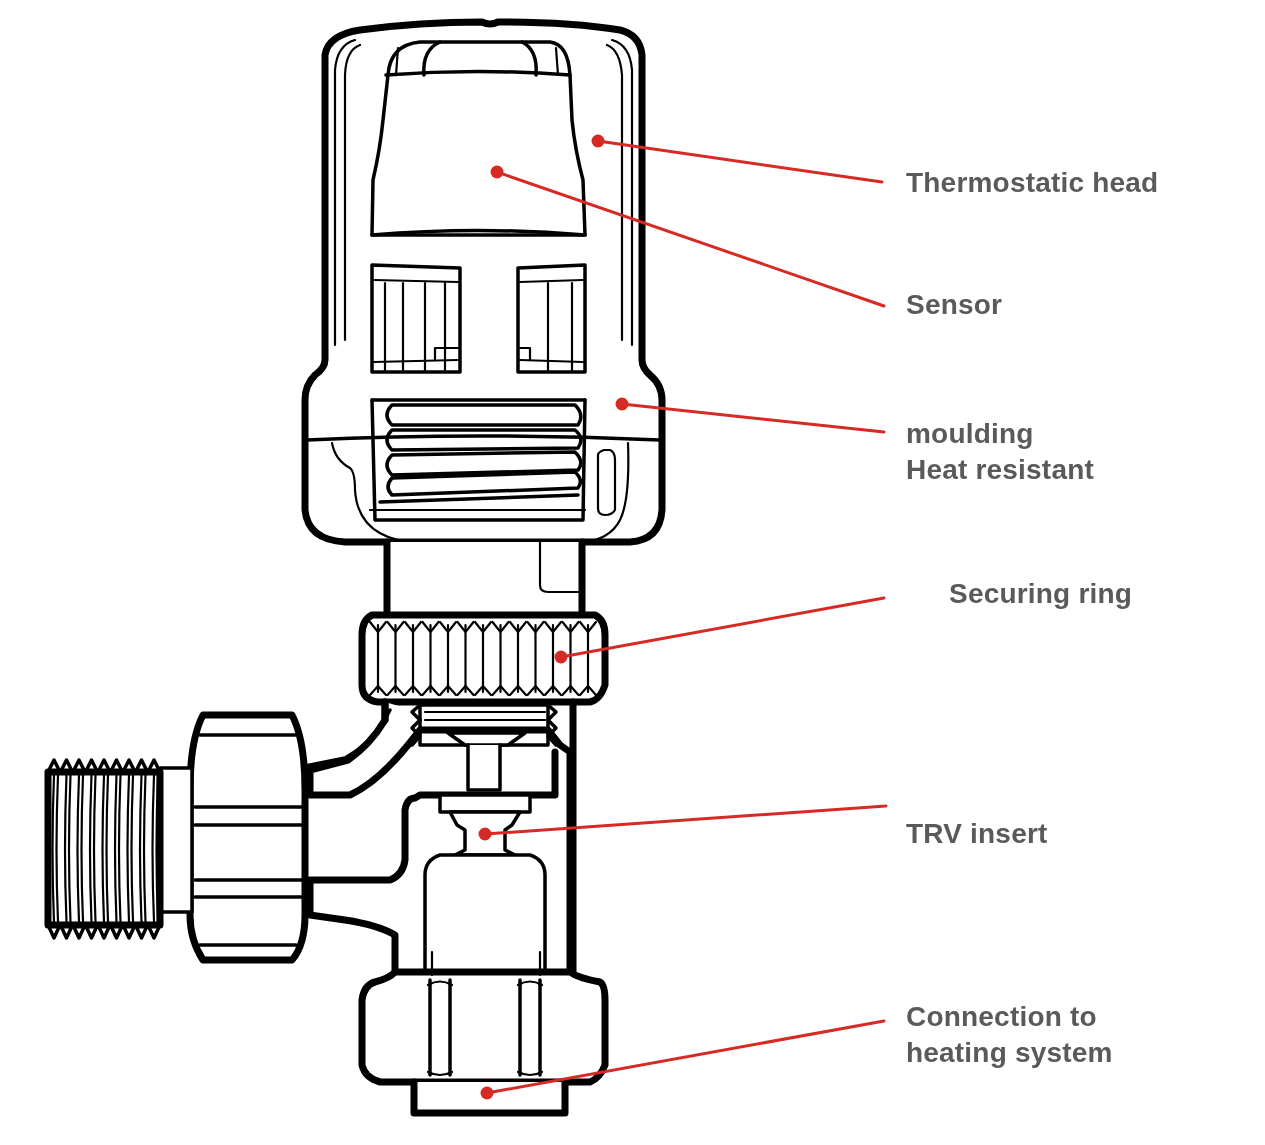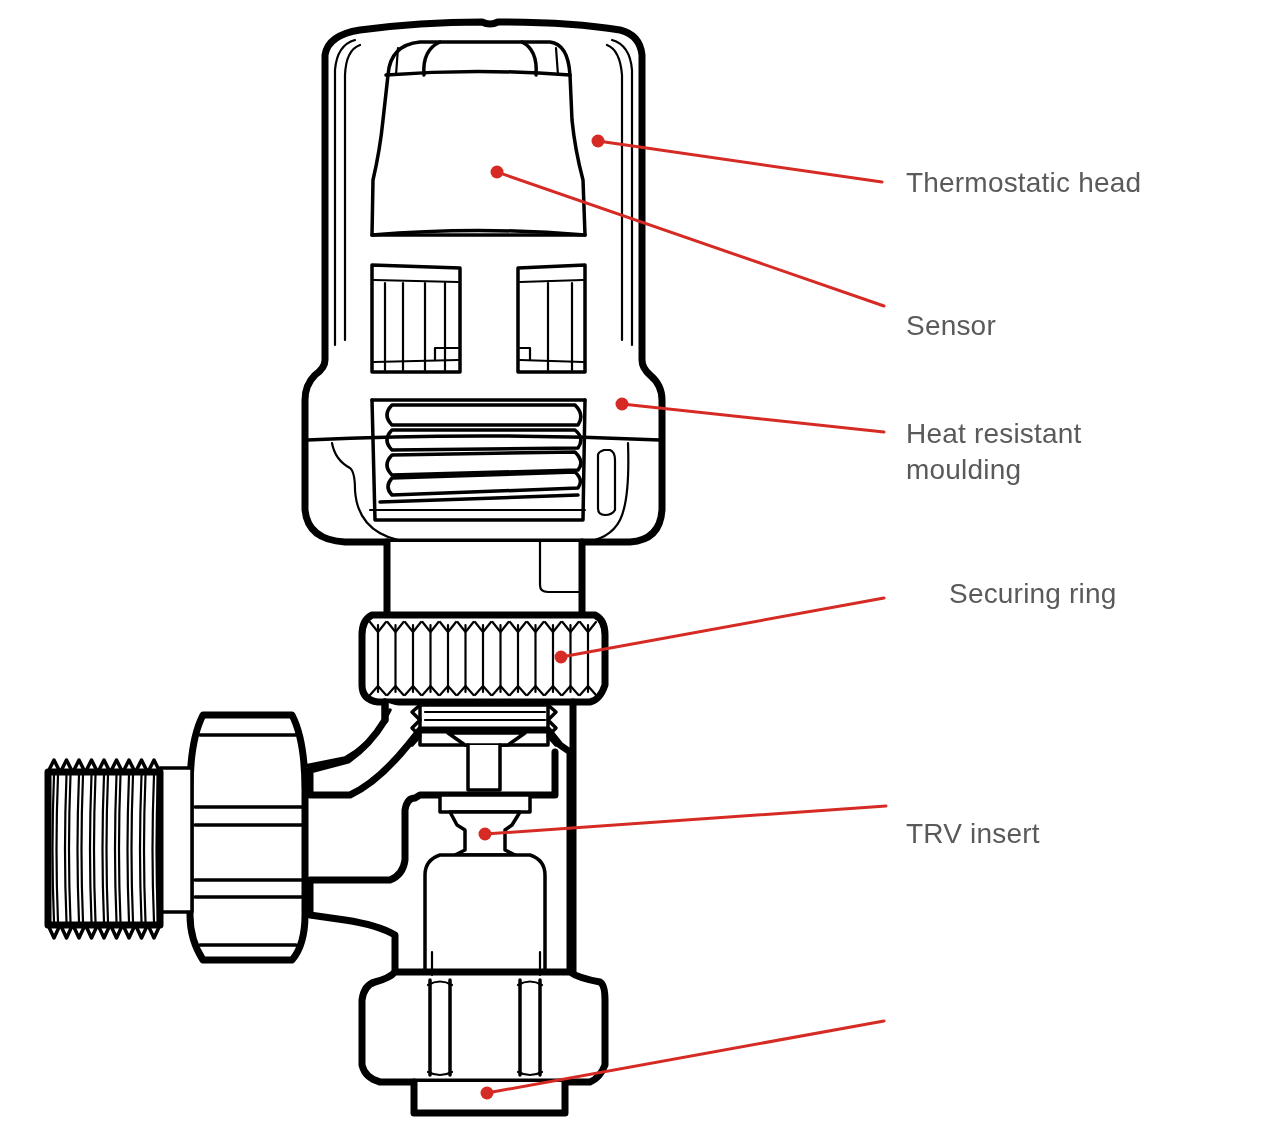--- a/index.html
+++ b/index.html
@@ -2,21 +2,21 @@
 <html><head>
 <meta charset="utf-8">
 <style>
   html, body { margin:0; padding:0; background:#ffffff; }
   body { width:1265px; height:1145px; position:relative; overflow:hidden; font-family:"Liberation Sans", sans-serif; }
   #diagram { position:absolute; left:0; top:0; width:1265px; height:1145px; }
   .ol { fill:none; stroke:#000; stroke-width:7; stroke-linejoin:round; stroke-linecap:round; }
   .il { fill:none; stroke:#000; stroke-width:3.5; stroke-linejoin:round; stroke-linecap:round; }
   .thin { fill:none; stroke:#000; stroke-width:2.2; stroke-linejoin:round; stroke-linecap:round; }
   .wf { fill:#fff; }
-  .label { position:absolute; color:#5a5a5a; font-size:28px; font-weight:normal; line-height:36px; white-space:nowrap; letter-spacing:0.2px; }
+  .label { position:absolute; color:#5a5a5a; font-size:28px; font-weight:bold; line-height:36px; white-space:nowrap; letter-spacing:0.2px; }
 </style>
 </head>
 <body>
 
 <svg id="diagram" viewBox="0 0 1265 1145" xmlns="http://www.w3.org/2000/svg">
 
   <g>
     <path class="ol wf" d="M325,360 L325,55 Q328,35 360,30 Q420,22 482,22 Q490,26 498,22 Q570,22 620,30 Q640,35 642,55 L642,360 Q642,368 650,375 Q662,385 662,400 L662,510 Q660,540 630,542 L345,542 Q308,540 305,510 L305,400 Q305,385 315,375 Q325,368 325,360 Z"></path>
     <path class="thin" d="M335,345 L335,70 Q337,45 355,40"></path>
     <path class="thin" d="M345,340 L345,75 Q346,50 360,45"></path>
@@ -217,27 +217,29 @@
       <line x1="485" y1="834" x2="886" y2="806" stroke="#d62a24" stroke-width="3" stroke-linecap="round"></line>
       <circle cx="485" cy="834" r="6.5" fill="#d62a24"></circle>
       <line x1="487" y1="1093" x2="884" y2="1021" stroke="#d62a24" stroke-width="3" stroke-linecap="round"></line>
       <circle cx="487" cy="1093" r="6.5" fill="#d62a24"></circle>
     </g>
 </svg>
 
 <div class="label" style="left:906px;top:165px;">
   <div>Thermostatic head</div>
 </div>
-<div class="label" style="left:906px;top:308px;text-align:right;">
+<div class="label" style="left:906px;top:287px;text-align:right;">
   <div>Sensor</div>
 </div>
 <div class="label" style="left:906px;top:416px;">
+  <div>moulding</div>
   <div>Heat resistant</div>
-  <div>moulding</div>
 </div>
 <div class="label" style="left:949px;top:576px;">
   <div>Securing ring</div>
 </div>
 <div class="label" style="left:906px;top:816px;">
   <div>TRV insert</div>
 </div>
 <div class="label" style="left:906px;top:999px;">
+  <div>Connection to</div>
+  <div>heating system</div>
 </div>
 
 </body></html>

